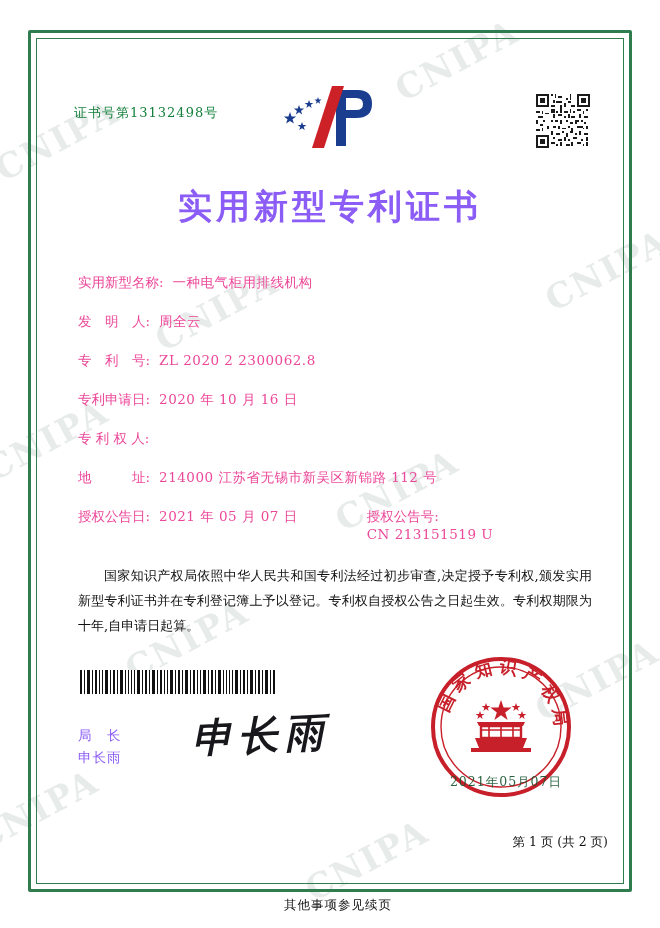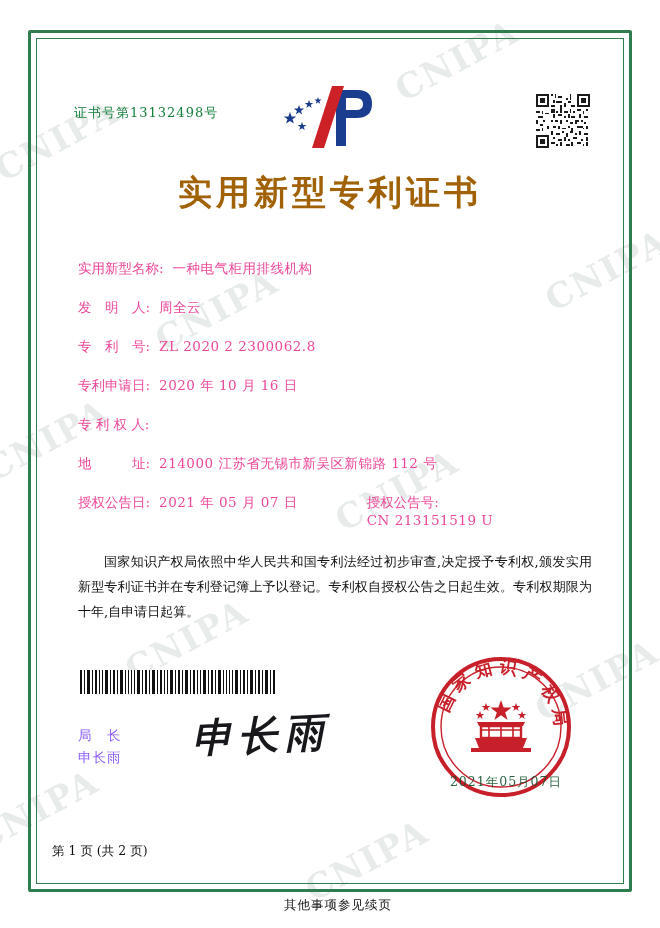--- a/index.html
+++ b/index.html
@@ -96,22 +96,22 @@
     height: 54px;
   }
 
   
   .title {
     text-align: center;
     font-family: "DejaVu Serif", "Liberation Serif", serif;
     font-weight: bold;
     font-size: 34px;
     letter-spacing: 4px;
-    color: #a16207;
-    margin-top: 24px;
+    color: #8b5cf6;
+    margin-top: 38px;
   }
 
   
   .fields {
     margin-top: 44px;
     padding-left: 26px;
     padding-right: 10px;
   }
   .field-row {
     display: flex;
@@ -203,22 +203,22 @@
     letter-spacing: 1px;
     white-space: nowrap;
     opacity: .9;
   }
 
   
   .page-num {
     position: absolute;
     left: 0;
     right: 0;
-    bottom: 8px;
-    text-align: left;
+    bottom: 17px;
+    text-align: right;
     font-family: "DejaVu Serif", "Liberation Serif", serif;
     font-size: 12.5px;
     color: #111;
   }
   .bottom-note {
     position: absolute;
     left: 16px;
     right: 0;
     bottom: 14px;
     text-align: center;

